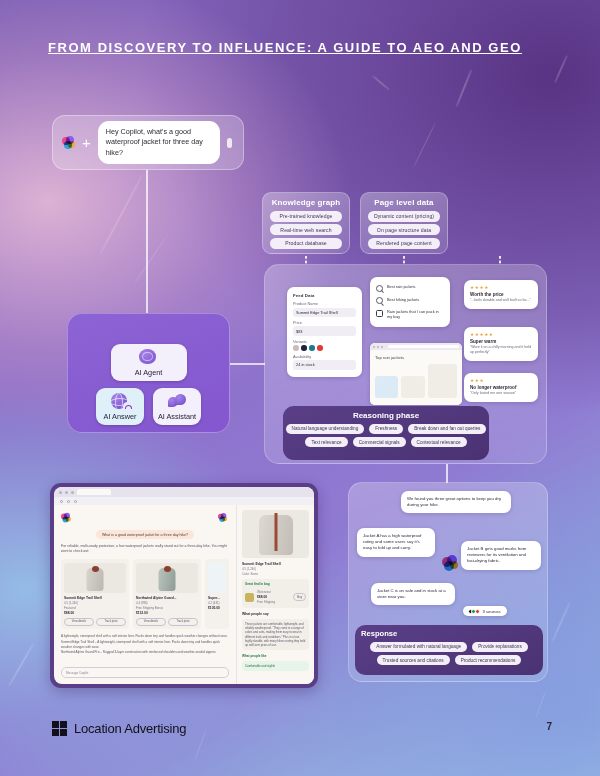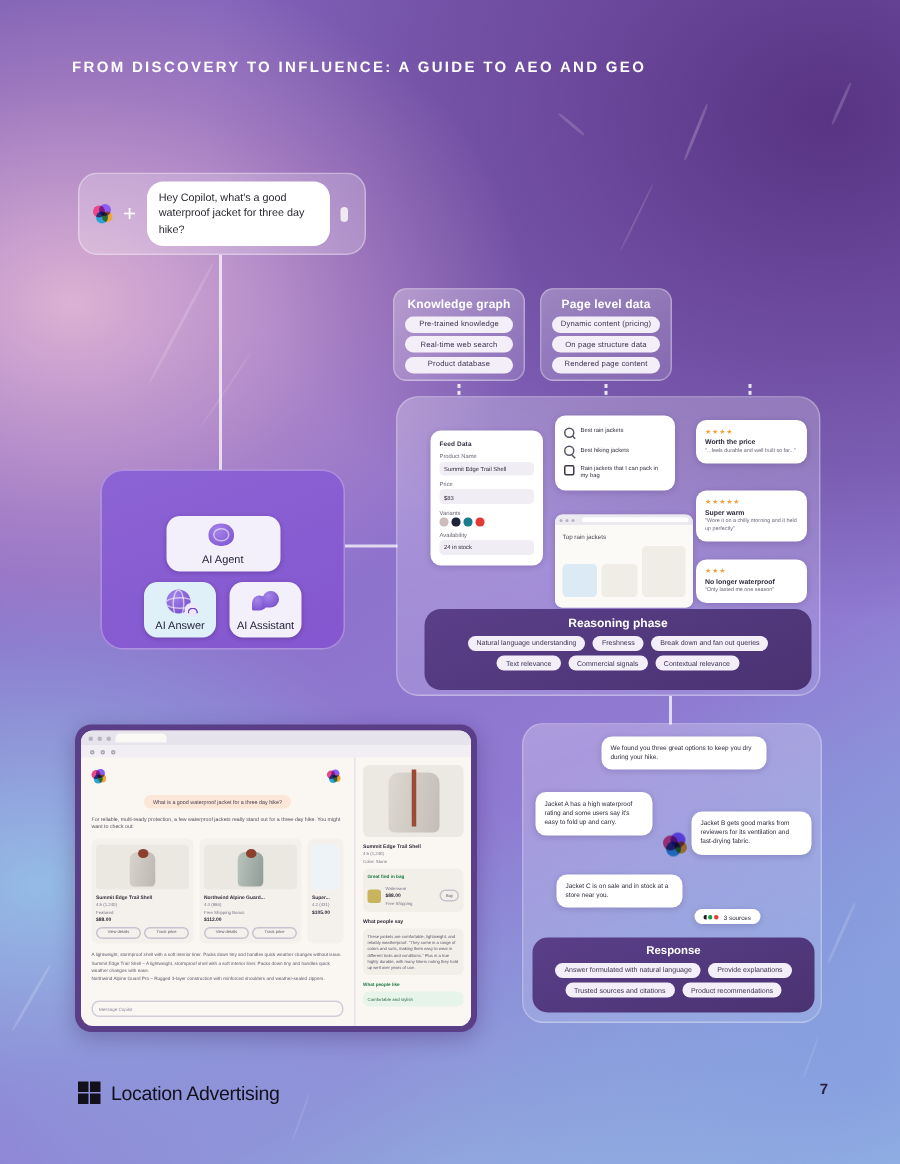--- a/index.html
+++ b/index.html
@@ -17,22 +17,22 @@
       radial-gradient(ellipse 520px 420px at 92% 10%, rgba(86,48,128,0.95) 0%, rgba(96,60,140,0.45) 55%, rgba(100,70,150,0) 80%),
       radial-gradient(ellipse 420px 380px at 96% 92%, rgba(120,140,220,0.55) 0%, rgba(120,140,220,0) 70%),
       linear-gradient(150deg, #7b5fb5 0%, #8a6cc4 22%, #8e72cc 45%, #8f7ad2 65%, #8fa0dc 82%, #9fc4e8 100%);
     overflow: hidden;
   }
   .streak { position: absolute; background: rgba(255,255,255,0.35); border-radius: 50%; filter: blur(0.4px); }
 
   
   #hdr {
     position: absolute; left: 48px; top: 40px;
-    font-size: 10px; font-weight: bold; letter-spacing: 1.55px;
-    color: #ffffff; white-space: nowrap;
+    font-size: 13px; font-weight: bold; letter-spacing: 1.55px;
+    color: #ffffff; white-space: nowrap; text-decoration: underline;
   }
 
   
   #prompt {
     position: absolute; left: 52px; top: 115px; width: 192px; height: 55px;
     background: rgba(255,255,255,0.22);
     border: 1px solid rgba(255,255,255,0.35);
     border-radius: 13px;
     display: flex; align-items: center; gap: 7px; padding: 0 9px;
     backdrop-filter: blur(3px);
@@ -178,21 +178,21 @@
   .mb-cards div { border-radius:3px; }
 
   .rvcard { position:absolute; right:8px; width:74px; padding:5px 6px 6px; }
   #rv1 { top:15px; } #rv2 { top:62px; } #rv3 { top:108px; }
   .stars { color:#f0a13a; font-size:4.6px; letter-spacing:0.6px; margin-bottom:1.5px; }
   .rvt { font-size:4.6px; font-weight:bold; color:#2e2938; margin-bottom:1.5px; }
   .rvb { font-size:3.6px; color:#6d6779; line-height:1.35; }
 
   
   #reasoning {
-    position: absolute; left: 283px; top: 406px; width: 258px; height: 54px;
+    position: absolute; left: 283px; top: 406px; width: 206px; height: 54px;
     background: linear-gradient(160deg, #5a3f88, #4a3272);
     border-radius: 11px; padding: 5px 6px 6px;
   }
   #reasoning h4 { text-align:center; color:#fff; font-size:8px; font-weight:bold; margin-bottom:4px;}
   .rrow { display:flex; gap:5px; justify-content:center; margin-bottom:3.5px; }
   .rpill {
     background:#f3eef8; border-radius:7px; font-size:4.7px; color:#3b3550;
     padding:2.4px 6px; white-space:nowrap;
   }
 
@@ -254,21 +254,21 @@
   #sources { position:absolute; left:114px; top:123px; background:#fff; border-radius:8px; padding:2.5px 6px; display:flex; align-items:center; gap:3px; box-shadow:0 1px 4px rgba(40,10,70,0.18);}
   #sources .dots { display:flex; }
   #sources .dots i { width:5px; height:5px; border-radius:50%; display:block; margin-left:-1.5px; border:0.8px solid #fff;}
   #sources span { font-size:4.2px; color:#2e2938;}
 
   #response {
     position:absolute; left:6px; bottom:6px; width:188px; height:50px;
     background: linear-gradient(160deg, #5a3f88, #4a3272);
     border-radius:10px; padding:4px 6px 5px;
   }
-  #response h4 { text-align:center; color:#fff; font-size:7.6px; font-weight:bold; margin-bottom:4px;}
+  #response h4 { color:#fff; font-size:7.6px; font-weight:bold; margin-bottom:4px;}
 
   
   #footer { position:absolute; left:52px; bottom:40px; display:flex; align-items:center; gap:7px;}
   .mslogo { width:15px; height:15px; display:grid; grid-template-columns:1fr 1fr; grid-template-rows:1fr 1fr; gap:1.4px;}
   .mslogo i { background:#12101a; display:block;}
   #footer span { font-size:13px; color:#12101a; letter-spacing:-0.2px;}
   #pagenum { position:absolute; right:48px; bottom:44px; font-size:10px; font-weight:bold; color:#2b2140;}
 </style>
 </head>
 <body>

